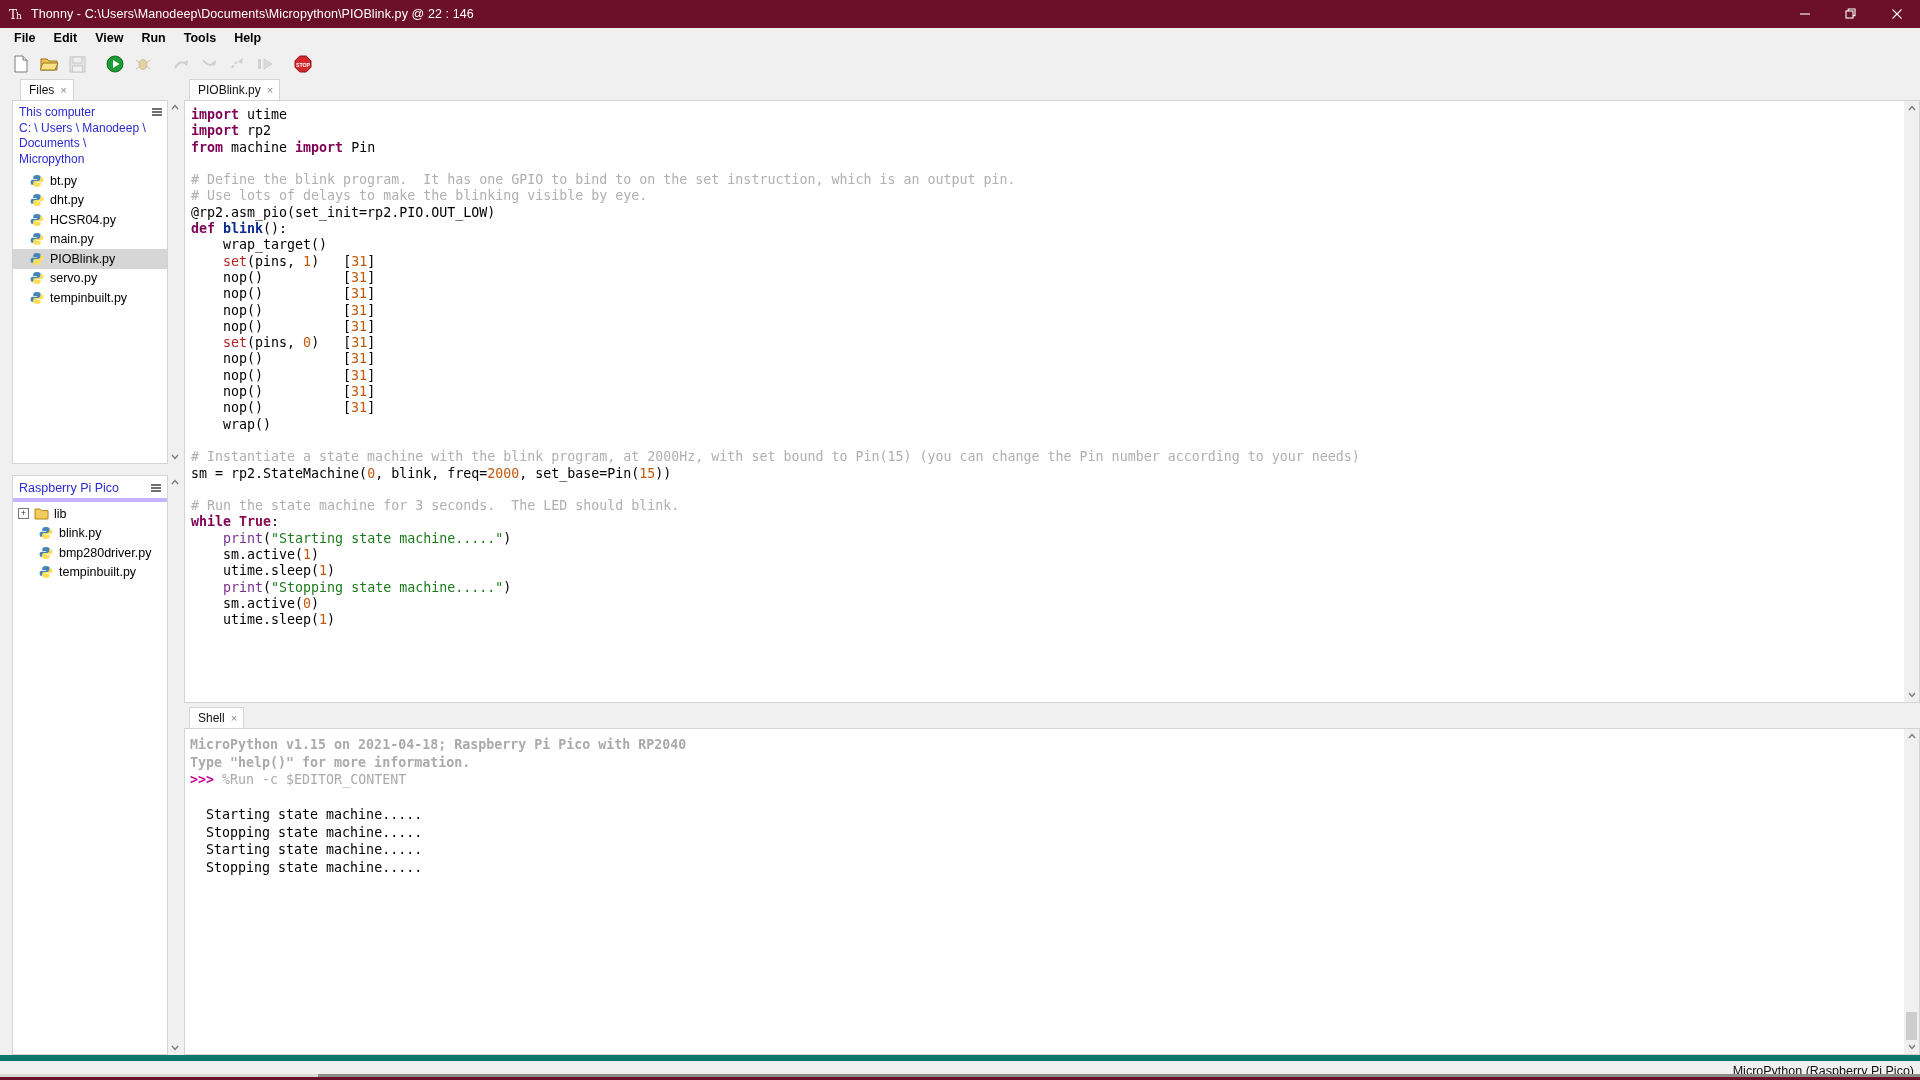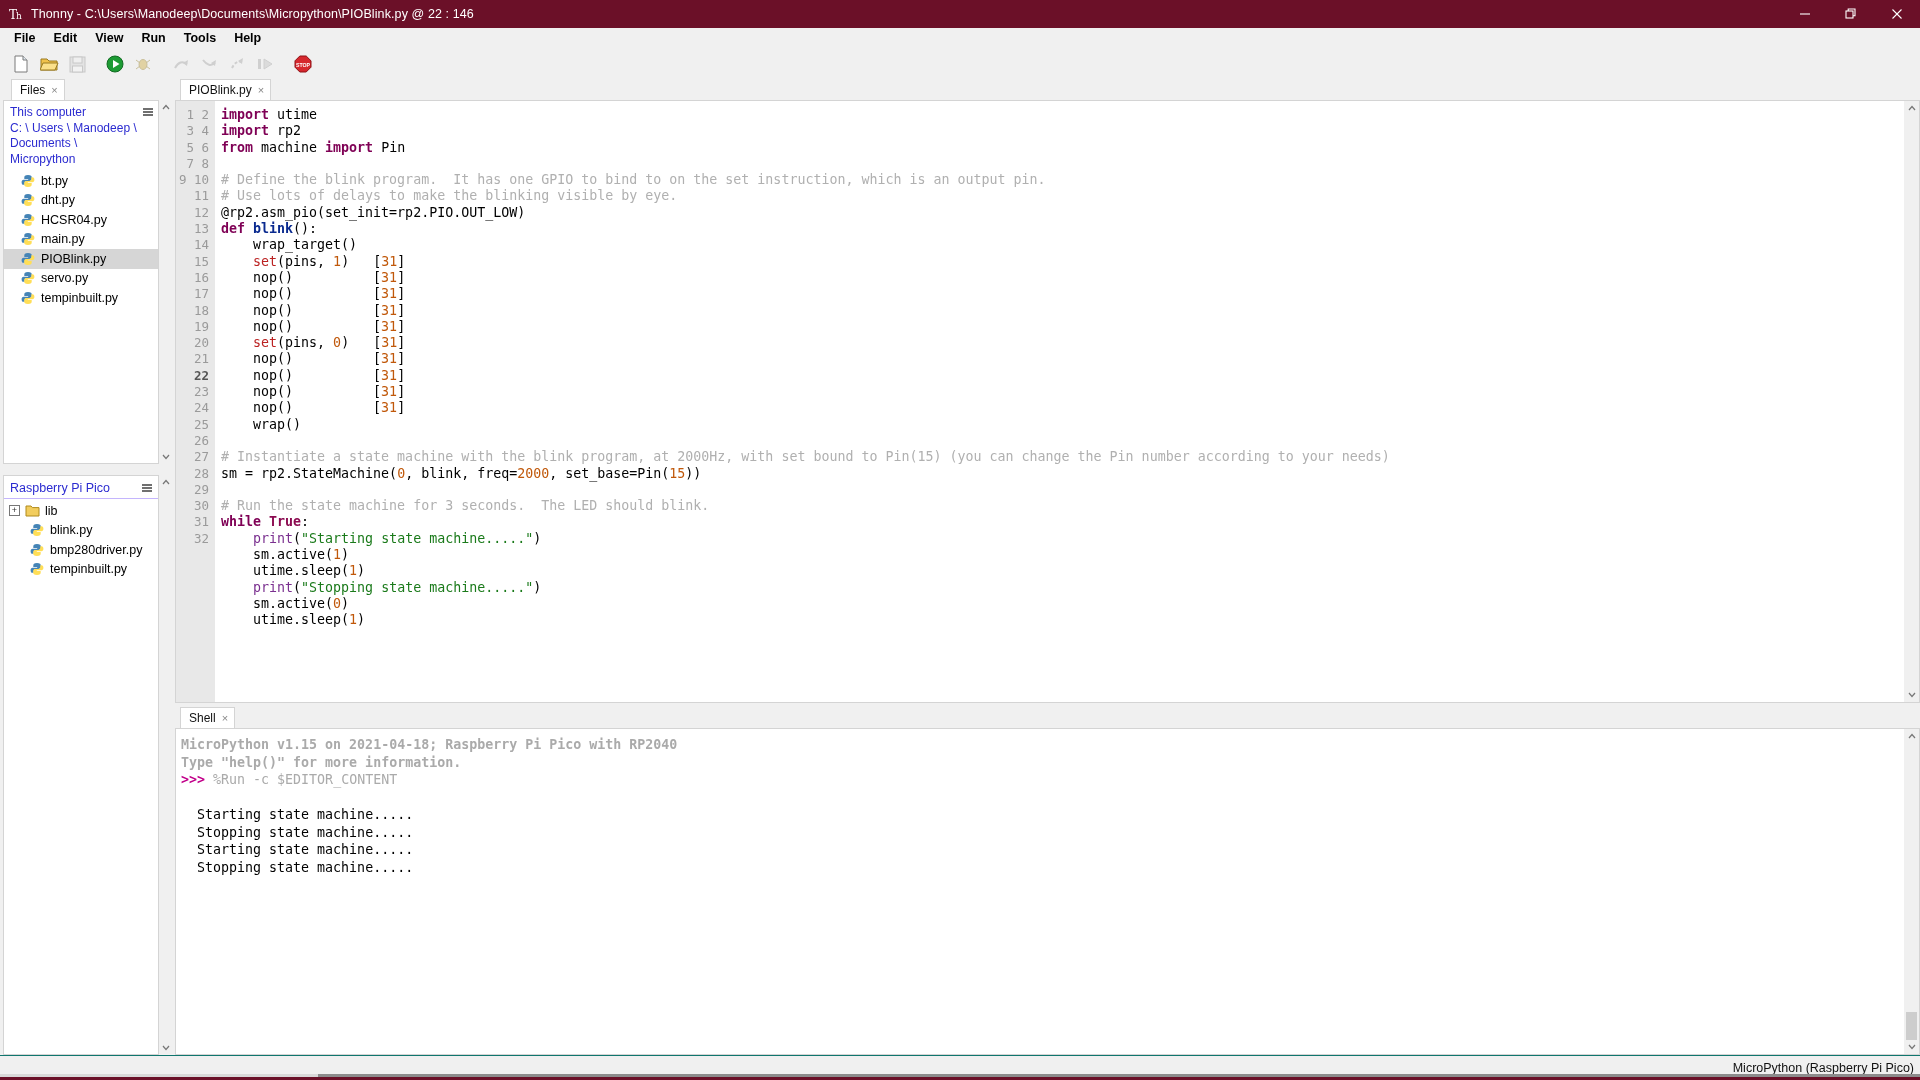--- a/index.html
+++ b/index.html
@@ -70,20 +70,21 @@
     background: #f0f0f0;
     display: flex;
   }
 
   
   .leftpanel {
     width: 172px;
     background: #f0f0f0;
     display:flex; flex-direction:column;
     padding: 0 0 0 3px;
+    margin-left: 9px;
   }
   .panel-tabrow {
     height: 21px;
     display:flex;
     align-items:flex-end;
     background: #f0f0f0;
     padding-left: 8px;
   }
   .panel-tab {
     background:#fff;
@@ -134,21 +135,21 @@
     font-size:9px; line-height:9px; color:#333; flex:none;
   }
   .pyicon { width:14px; height:14px; flex:none; }
   .foldericon { width:15px; height:13px; flex:none; }
 
   .divider-gap { height: 11px; background:#f0f0f0; }
 
   .panel-head2 {
     display:flex; align-items:center; justify-content:space-between;
     padding: 5px 5px 3px 6px;
-    border-bottom: 1px solid #c4b5fd;
+    border-bottom: 4px solid #c4b5fd;
   }
   .panel-head2 .ptitle { color:#2b2bd0; font-size:12.5px; }
 
   
   .vgutter {
     width: 13px; background:#f0f0f0;
     display:flex; flex-direction:column; align-items:center;
     font-size:9px; color:#555;
   }
   .vg-arrow { height:14px; display:flex; align-items:center; }
@@ -226,21 +227,21 @@
 
   
   .statusbar {
     position:absolute; left:0; right:0; bottom:0;
     height: 25px;
     background:#f0f0f0;
     display:flex; align-items:center; justify-content:flex-end;
     padding-right: 6px;
     font-size: 12.5px;
     color:#111;
-    border-top: 1px solid #0f766e;
+    border-top: 6px solid #0f766e;
   }
   .bottomline { position:absolute; left:0; right:0; bottom:0; height:3px; background:#6b1028; }
   .taskbarhint { position:absolute; left:0; bottom:3px; height:3px; width:318px; background:#d9d9d9; }
   .taskbarhint2 { position:absolute; left:318px; bottom:3px; height:3px; width:1602px; background:#8c8c8c; }
 </style>
 </head>
 <body>
 
 <div class="titlebar">
   <span class="tb-logo">
@@ -531,52 +532,20 @@
   <div class="rightside">
 
     <div class="editor-wrap">
       <div class="ed-tabrow">
         <div class="panel-tab">
           <span>PIOBlink.py</span>
           <span class="tab-x">×</span>
         </div>
       </div>
       <div class="ed-body">
-        <div class="gutter">1
-2
-3
-4
-5
-6
-7
-8
-9
-10
-11
-12
-13
-14
-15
-16
-17
-18
-19
-20
-21
-<span class="cur">22</span>
-23
-24
-25
-26
-27
-28
-29
-30
-31
-32</div>
         <div class="codearea"><span class="kw">import</span> utime
 <span class="kw">import</span> rp2
 <span class="kw">from</span> machine <span class="kw">import</span> Pin
 
 <span class="cmt"># Define the blink program.  It has one GPIO to bind to on the set instruction, which is an output pin.</span>
 <span class="cmt"># Use lots of delays to make the blinking visible by eye.</span>
 @rp2.asm_pio(set_init=rp2.PIO.OUT_LOW)
 <span class="kw">def</span> <span class="def">blink</span>():
     wrap_target()
     <span class="fnred">set</span>(pins, <span class="num">1</span>)   [<span class="num">31</span>]

